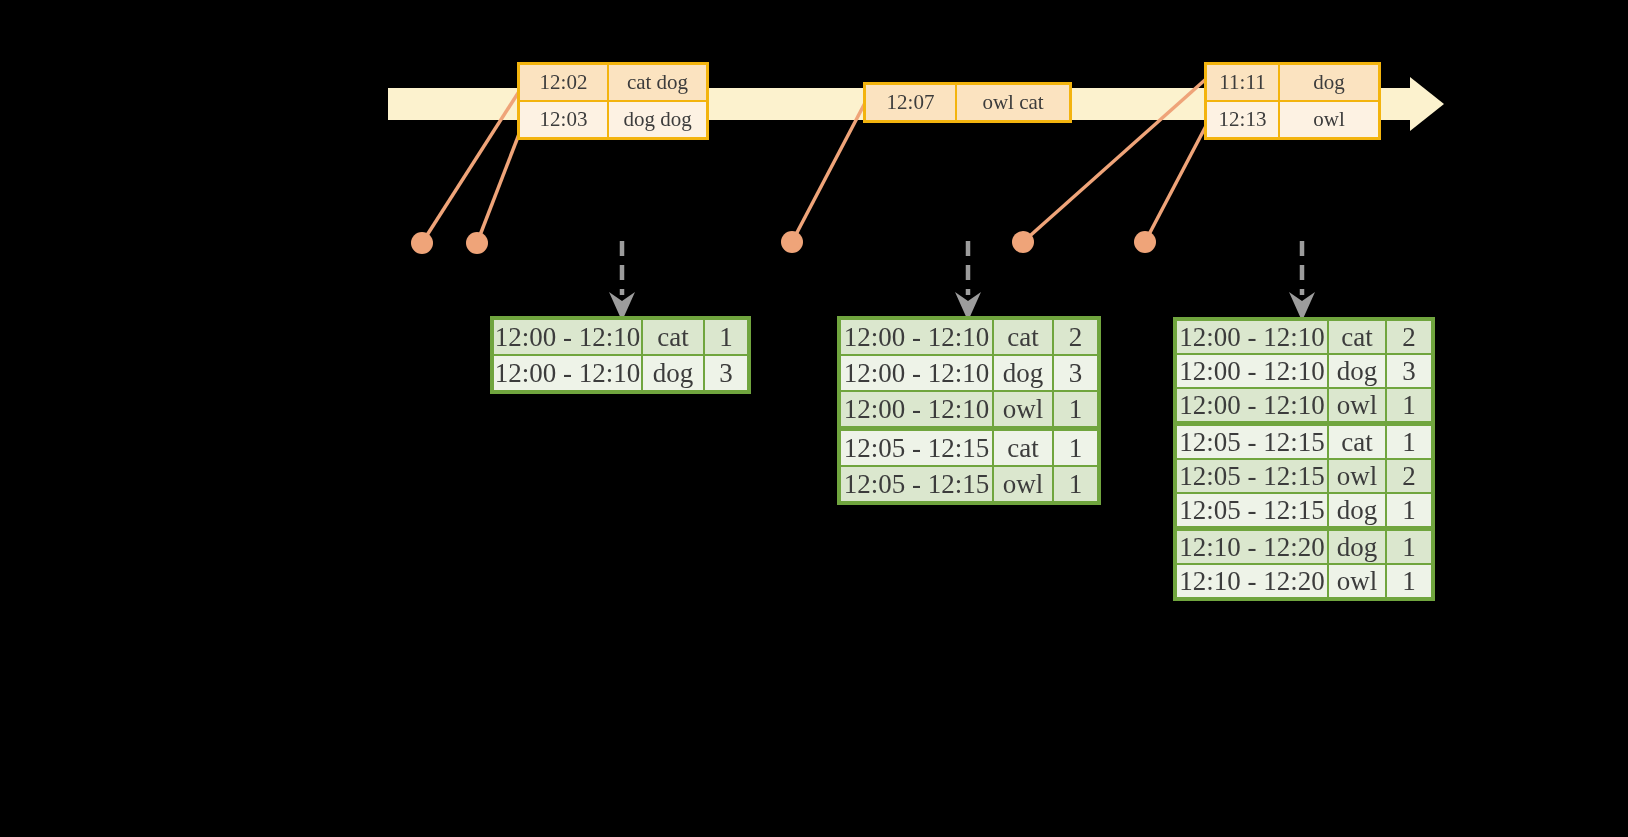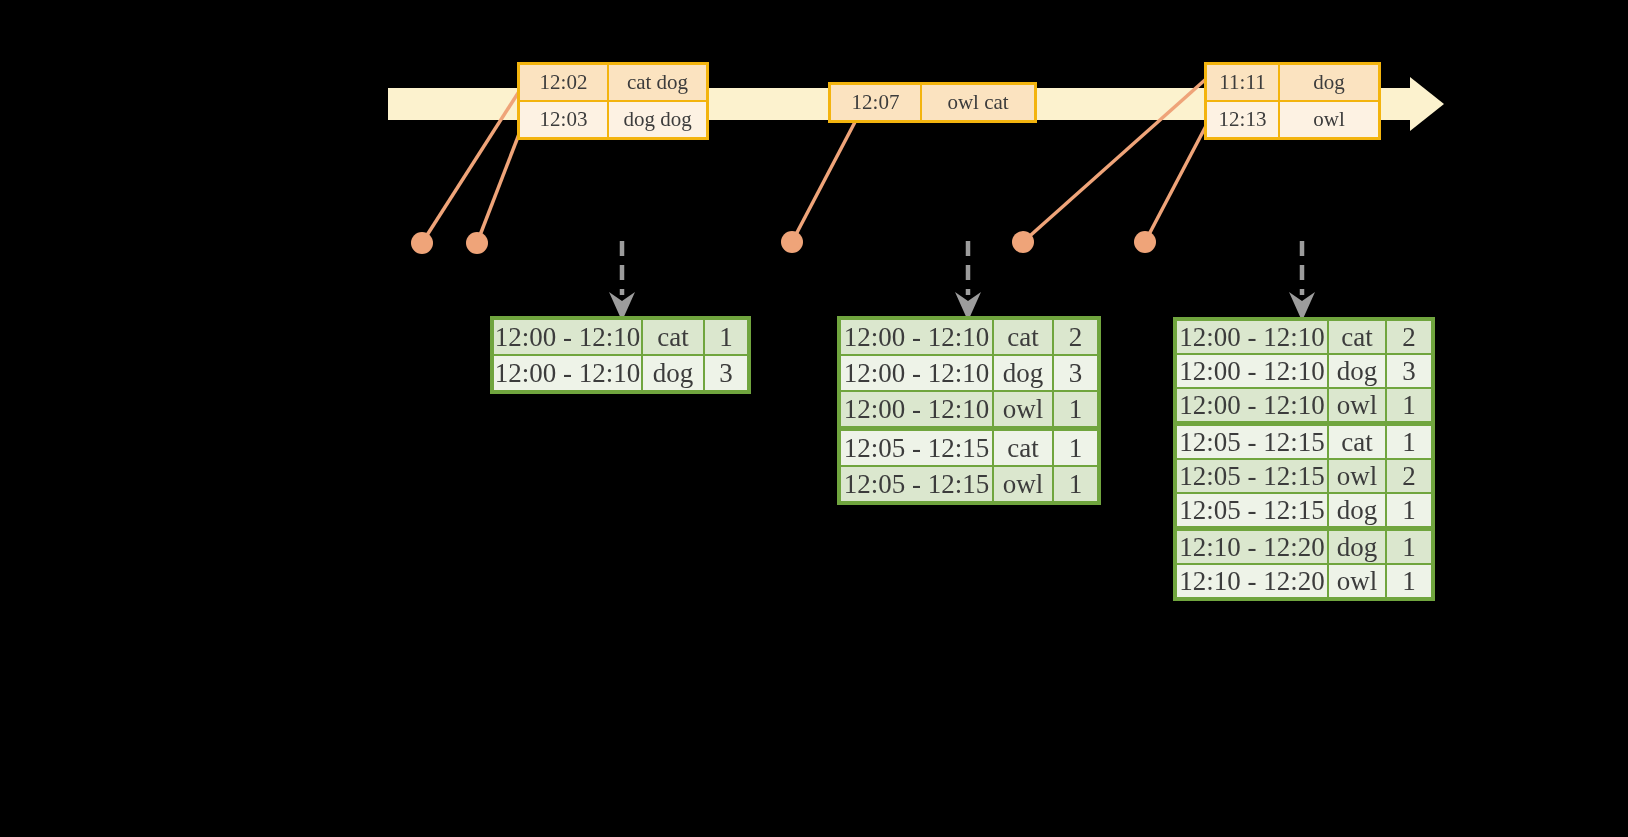--- a/index.html
+++ b/index.html
@@ -76,21 +76,21 @@
       <td class="c1">12:02</td>
       <td class="c2">cat dog</td>
     </tr>
     <tr class="light">
       <td class="c1">12:03</td>
       <td class="c2">dog dog</td>
     </tr>
   </tbody>
     </table>
 
-  <table class="etable tb" style="left:828px;top:82px;padding-left:48px;">
+  <table class="etable tb" style="left:863px;top:82px;padding-left:48px;">
     <tbody>
         <tr class="dark">
       <td class="c1">12:07</td>
       <td class="c2">owl cat</td>
     </tr>
   </tbody>
     </table>
 
   <table class="etable tc" style="left:1204px;top:62px;">
     <tbody>

